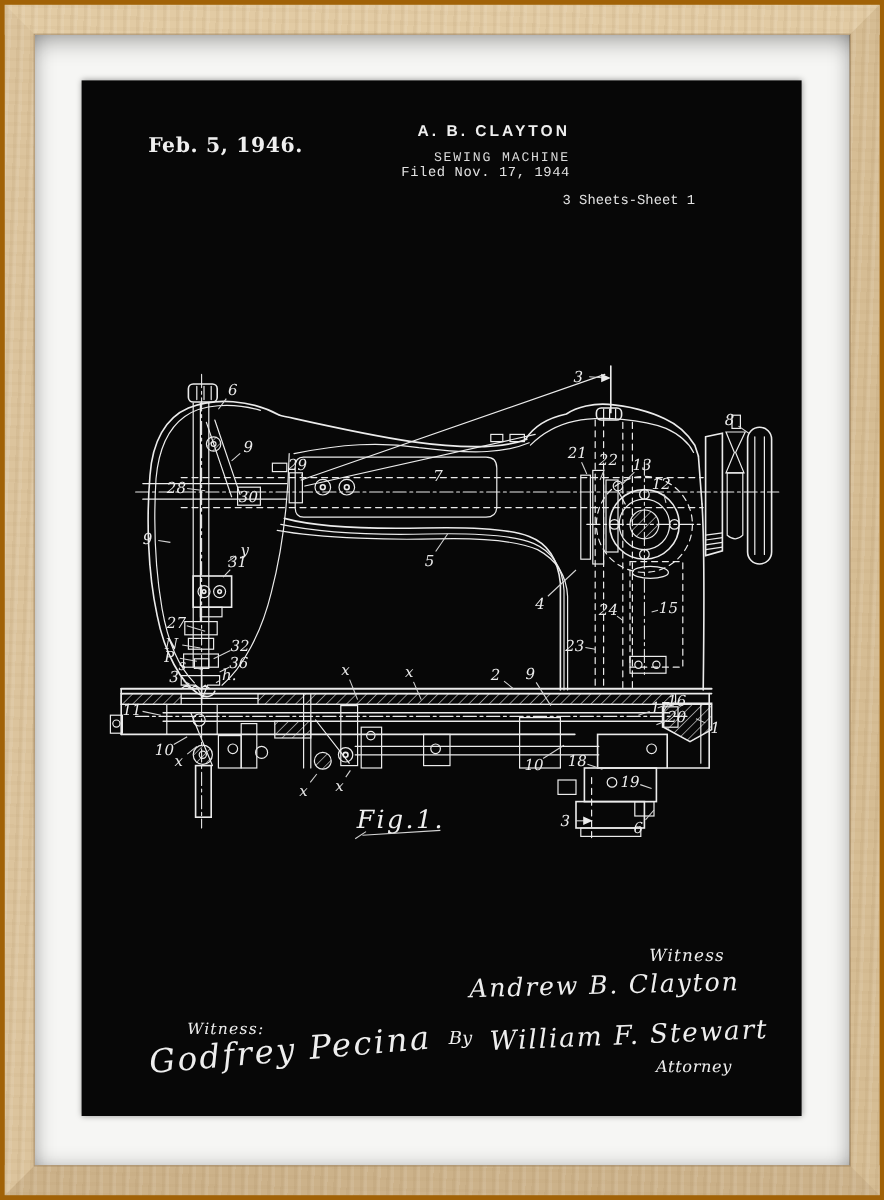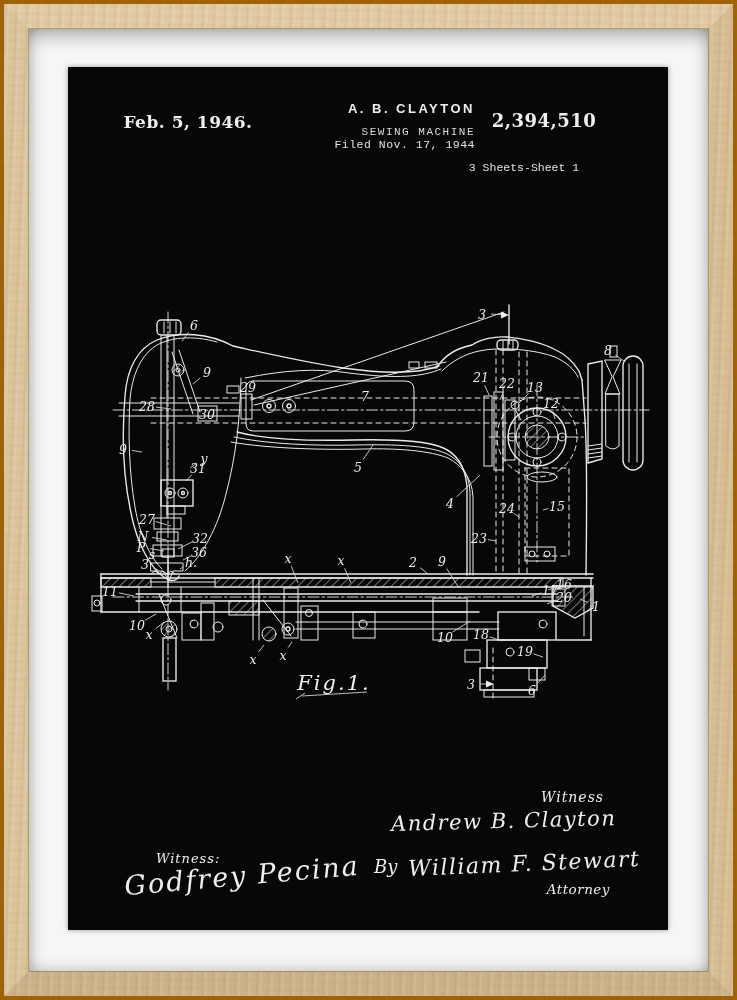--- a/index.html
+++ b/index.html
@@ -34,21 +34,21 @@
   .h-number{left:396px;top:43px;width:160px;text-align:center;
             font:bold 18px "DejaVu Serif",serif;letter-spacing:.5px;}
   .h-sheet{left:376px;top:94px;width:160px;text-align:center;
            font:11.5px "Liberation Mono",monospace;color:#e2e2e2;}
   
   .script{font-family:"DejaVu Serif",serif;font-style:italic;color:#eee;white-space:nowrap;}
   .sig-inventor-label{right:64px;top:722px;font-size:14px;letter-spacing:1px;}
   .sig-inventor-name{right:52px;top:742px;font-size:21px;letter-spacing:1.5px;transform:rotate(-1.5deg);}
   .sig-witness-label{left:88px;top:784px;font-size:13px;letter-spacing:1px;}
   .sig-witness-name{left:56px;top:793px;font-size:27px;letter-spacing:2px;transform:rotate(-5deg);}
-  .sig-by-label{left:306px;top:789px;font-size:18px;}
+  .sig-by-label{left:306px;top:789px;font-size:15px;}
   .sig-attorney-name{left:340px;top:784px;font-size:22px;letter-spacing:1.5px;transform:rotate(-2.5deg);}
   .sig-attorney-label{right:58px;top:814px;font-size:13.5px;letter-spacing:.5px;}
   
   svg.drawing{position:absolute;left:0;top:0;}
   .num{font:italic 12.5px "DejaVu Serif",serif;fill:#ececec;text-anchor:middle;}
   .figcap{font:italic 21px "DejaVu Serif",serif;letter-spacing:2px;fill:#f0f0f0;text-anchor:middle;}
   .leader{stroke:#d4d4d4;stroke-width:.9;fill:none;}
   .mach{stroke:#ebebeb;fill:none;stroke-width:1.35;stroke-linecap:round;}
   .t{stroke-width:1;}
   .d{stroke-dasharray:5 4;stroke-width:1;}
@@ -62,21 +62,20 @@
   <div class="frame"></div>
   <div class="mat">
     <div class="poster">
 
       <div class="abs h-date">Feb. 5, 1946.</div>
       <div class="abs h-center">
         <div class="h-name">A. B. CLAYTON</div>
         <div class="h-title">SEWING MACHINE</div>
         <div class="h-filed">Filed Nov. 17, 1944</div>
       </div>
-      <div class="abs h-number">2,394,510</div>
       <div class="abs h-sheet">3 Sheets-Sheet 1</div>
 
       <svg id="patent-svg" class="drawing" width="600" height="863" viewBox="67 67 600 863">
         <defs>
           <pattern id="hatch" patternUnits="userSpaceOnUse" width="6" height="6" patternTransform="rotate(45)">
             <line x1="0" y1="0" x2="0" y2="6" stroke="#dedede" stroke-width="1"></line>
           </pattern>
         </defs>
 
         <g class="mach">

